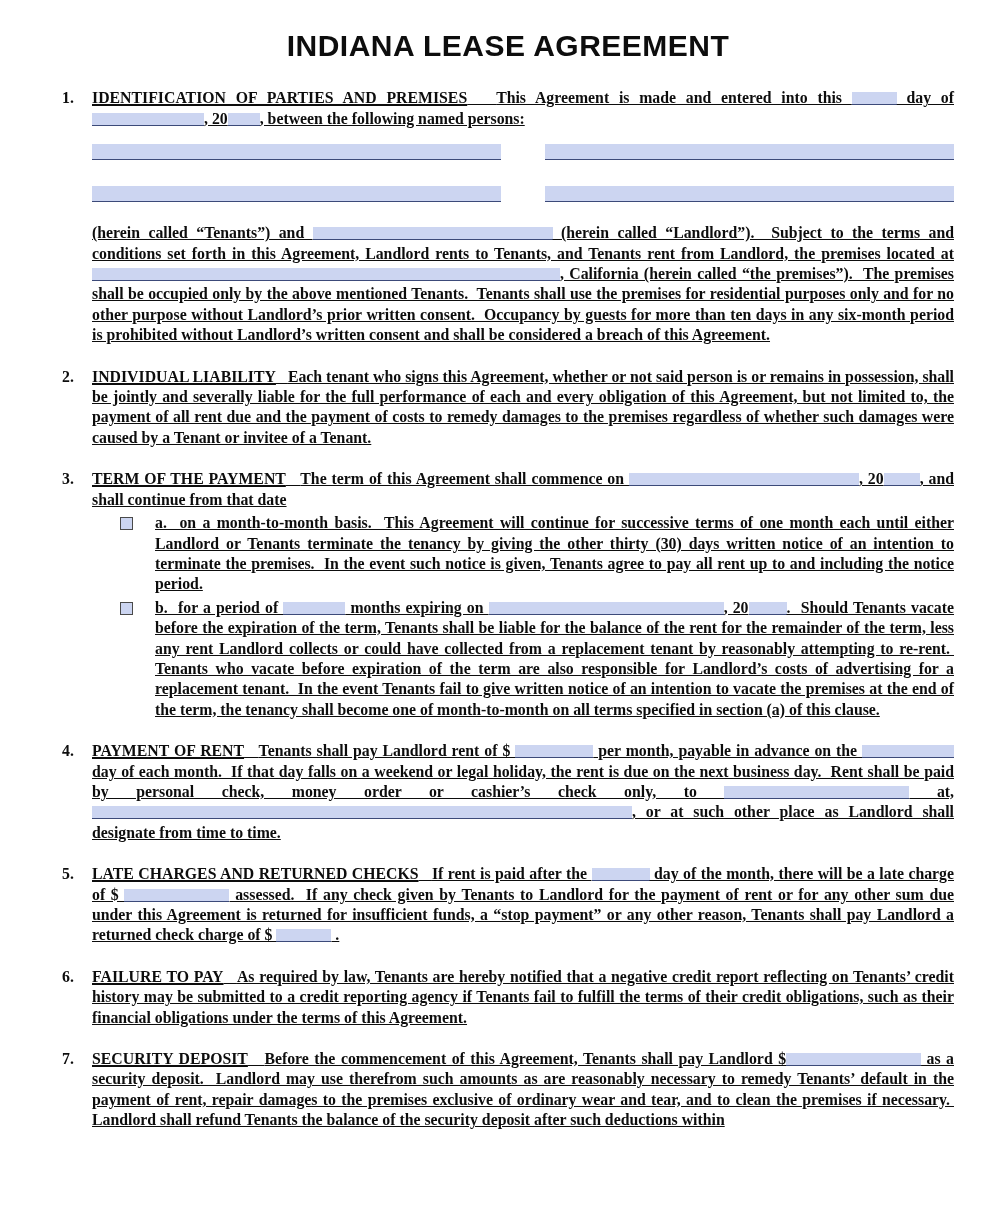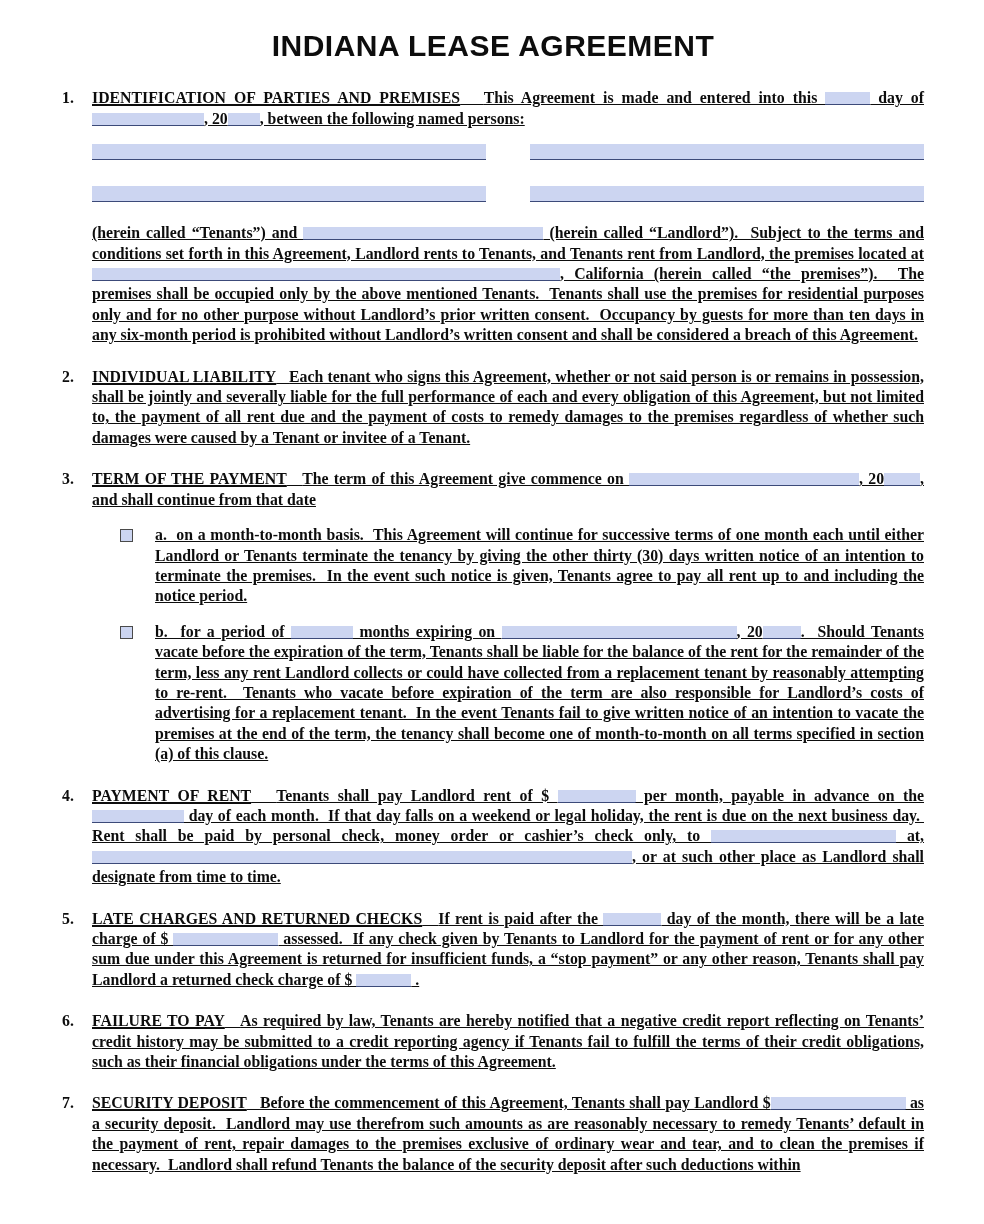--- a/index.html
+++ b/index.html
@@ -1,19 +1,19 @@
 <!DOCTYPE html>
 <html lang="en" style="--field-fill: #ccd5f1; --field-underline: #3c4a79; --text-color: #0d0d0d;"><head>
 <meta charset="utf-8">
 <style>
   * { box-sizing: border-box; }
   html, body { margin: 0; padding: 0; background: #ffffff; }
   .page {
     width: 984px; height: 1224px; overflow: hidden; background: #ffffff;
-    padding: 32px 60px 8px 62px;
+    padding: 32px 30px 8px 62px;
     font-family: "Liberation Serif", serif;
     font-weight: bold;
     color: var(--text-color, #0d0d0d);
     font-size: 15.8px;
     line-height: 20.4px;
   }
   .title {
     font-family: "Liberation Sans", sans-serif;
     font-size: 30px; font-weight: bold; letter-spacing: 0.5px;
     text-align: center; margin: 4px 0 32px 0;
@@ -32,21 +32,21 @@
   .name-grid {
     display: grid; grid-template-columns: 1fr 1fr;
     column-gap: 44px; row-gap: 26px;
     margin: 15px 0 21px 0;
   }
   .name-field {
     display: block; height: 16px; width: 100%;
     background: var(--field-fill, #ccd5f1);
     border-bottom: 1.6px solid var(--field-underline, #3c4a79);
   }
-  .option { display: flex; align-items: flex-start; padding-left: 28px; margin-top: 15px; }
+  .option { display: flex; align-items: flex-start; padding-left: 28px; margin-top: 3px; }
   .checkbox {
     flex: 0 0 13px; width: 13px; height: 13px;
     margin: 4px 22px 0 0;
     background: var(--field-fill, #ccd5f1);
     border: 1.5px solid #4a4a4a;
   }
   .opt-text { flex: 1; min-width: 0; }
 </style>
 </head>
 <body>
@@ -69,21 +69,21 @@
       </div>
       <div class="section">
         <div class="sec-num">2.</div>
         <div class="sec-body">
           <div class="para"><span class="heading">INDIVIDUAL LIABILITY</span>&nbsp;&nbsp; <span class="run">Each tenant who signs this Agreement, whether or not said person is or remains in possession, shall be jointly and severally liable for the full performance of each and every obligation of this Agreement, but not limited to, the payment of all rent due and the payment of costs to remedy damages to the premises regardless of whether such damages were caused by a Tenant or invitee of a Tenant.</span></div>
         </div>
       </div>
       <div class="section">
         <div class="sec-num">3.</div>
         <div class="sec-body">
-          <div class="para"><span class="heading">TERM OF THE PAYMENT</span>&nbsp;&nbsp; <span class="run">The term of this Agreement give commence on </span><span class="blank" style="width: 230px;"></span><span class="run">, 20</span><span class="blank" style="width: 36px;"></span><span class="run">, and shall continue from that date</span></div>
+          <div class="para"><span class="heading">TERM OF THE PAYMENT</span>&nbsp;&nbsp; <span class="run">The term of this Agreement shall commence on </span><span class="blank" style="width: 230px;"></span><span class="run">, 20</span><span class="blank" style="width: 36px;"></span><span class="run">, and shall continue from that date</span></div>
           <div class="option">
             <span class="checkbox"></span>
             <div class="opt-text"><span class="run">a.&nbsp; on a month-to-month basis.&nbsp; This Agreement will continue for successive terms of one month each until either Landlord or Tenants terminate the tenancy by giving the other thirty (30) days written notice of an intention to terminate the premises.&nbsp; In the event such notice is given, Tenants agree to pay all rent up to and including the notice period.</span></div>
           </div>
           <div class="option">
             <span class="checkbox"></span>
             <div class="opt-text"><span class="run">b.&nbsp; for a period of </span><span class="blank" style="width: 62px;"></span><span class="run"> months expiring on </span><span class="blank" style="width: 235px;"></span><span class="run">, 20</span><span class="blank" style="width: 38px;"></span><span class="run">.&nbsp; Should Tenants vacate before the expiration of the term, Tenants shall be liable for the balance of the rent for the remainder of the term, less any rent Landlord collects or could have collected from a replacement tenant by reasonably attempting to re-rent.&nbsp; Tenants who vacate before expiration of the term are also responsible for Landlord’s costs of advertising for a replacement tenant.&nbsp; In the event Tenants fail to give written notice of an intention to vacate the premises at the end of the term, the tenancy shall become one of month-to-month on all terms specified in section (a) of this clause.</span></div>
           </div>
         </div>
       </div>

